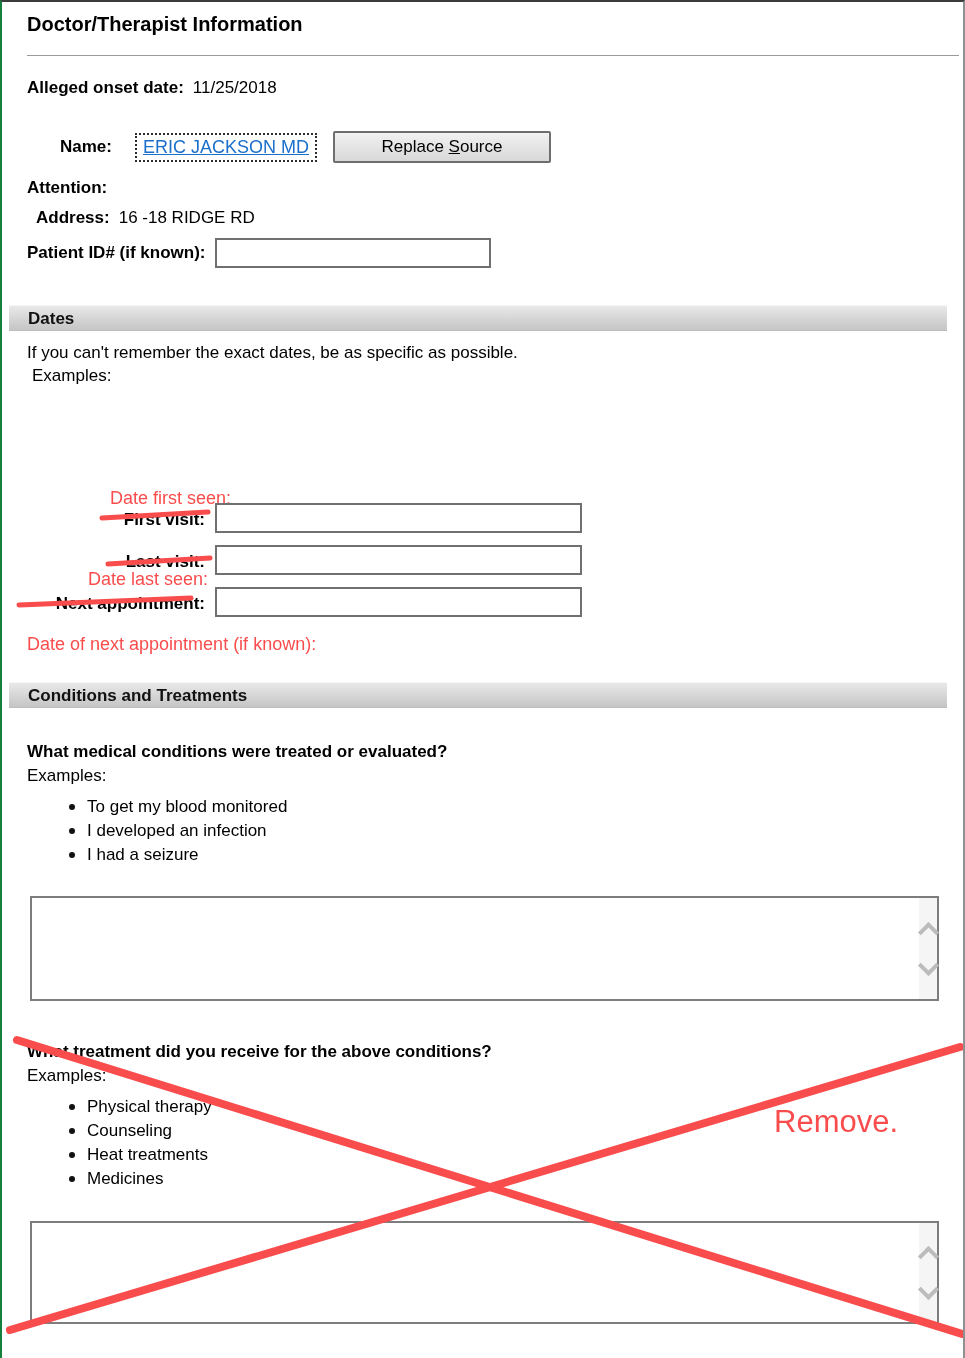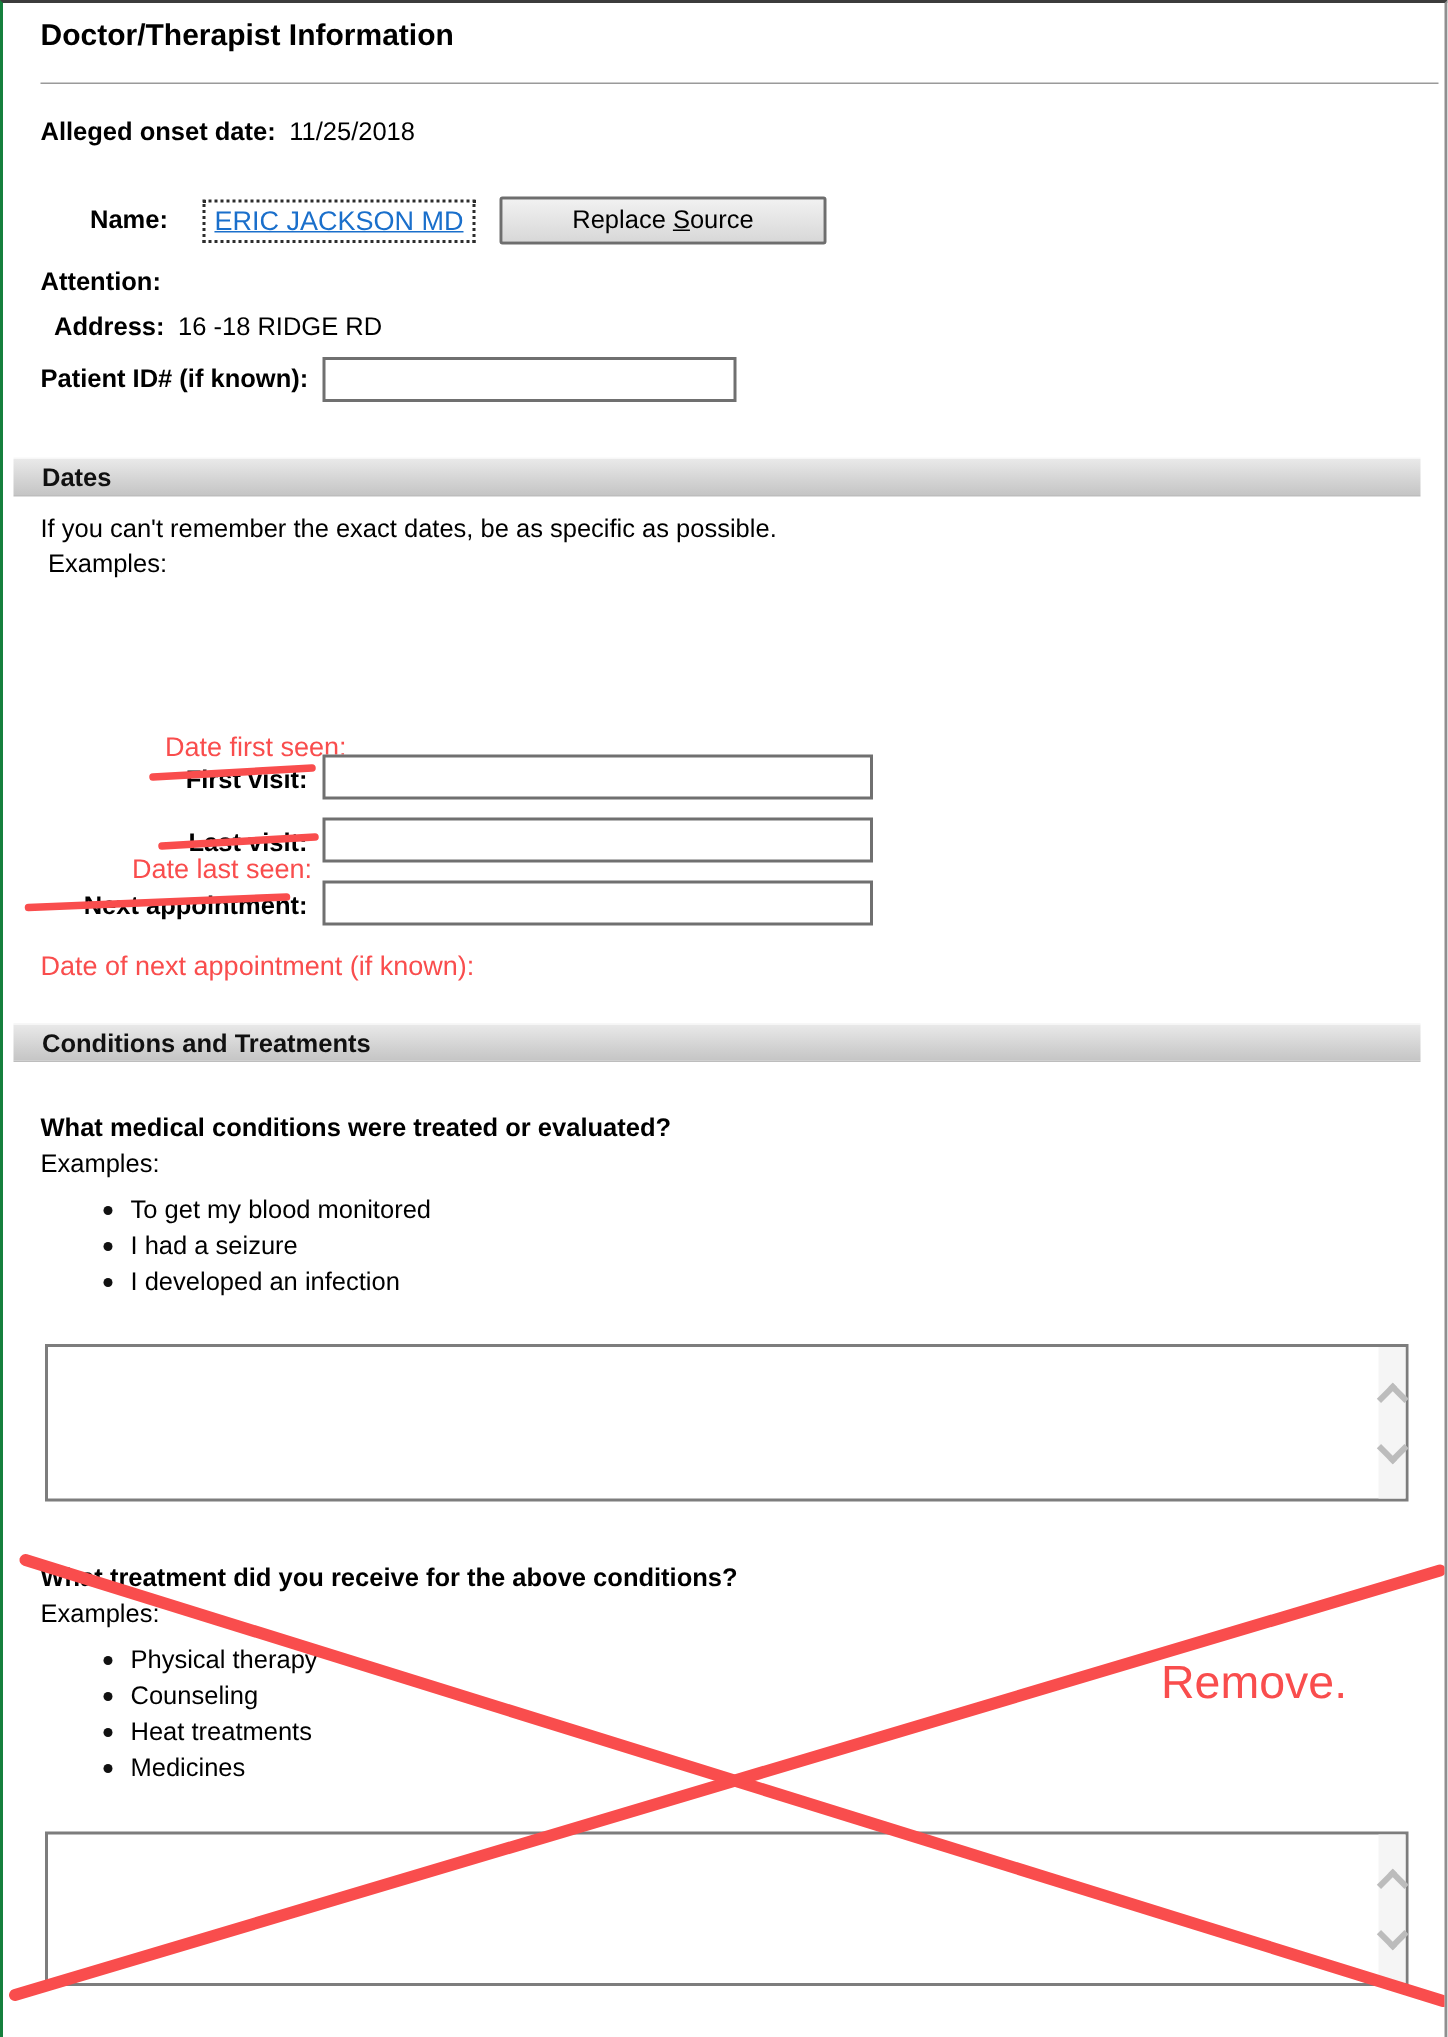--- a/index.html
+++ b/index.html
@@ -117,22 +117,22 @@
   </div>
 
   <div class="abs fred" style="left:25px;top:633px;">Date of next appointment (if known):</div>
 
   <div class="abs secbar" style="top:680px;">Conditions and Treatments</div>
 
   <div class="abs b t17" style="left:25px;top:739px;">What medical conditions were treated or evaluated?</div>
   <div class="abs t17" style="left:25px;top:763px;">Examples:</div>
   <ul class="abs blist" style="left:25px;top:793px;">
     <li><span class="bullet"></span><span>To get my blood monitored</span></li>
+    <li><span class="bullet"></span><span>I developed an infection</span></li>
     <li><span class="bullet"></span><span>I had a seizure</span></li>
-    <li><span class="bullet"></span><span>I developed an infection</span></li>
   </ul>
 
   <div class="abs tabox" style="top:894px;height:105px;">
     <span></span>
     <div class="scrollstrip">
       <span class="chev up"></span>
       <span class="chev down"></span>
     </div>
   </div>
 

